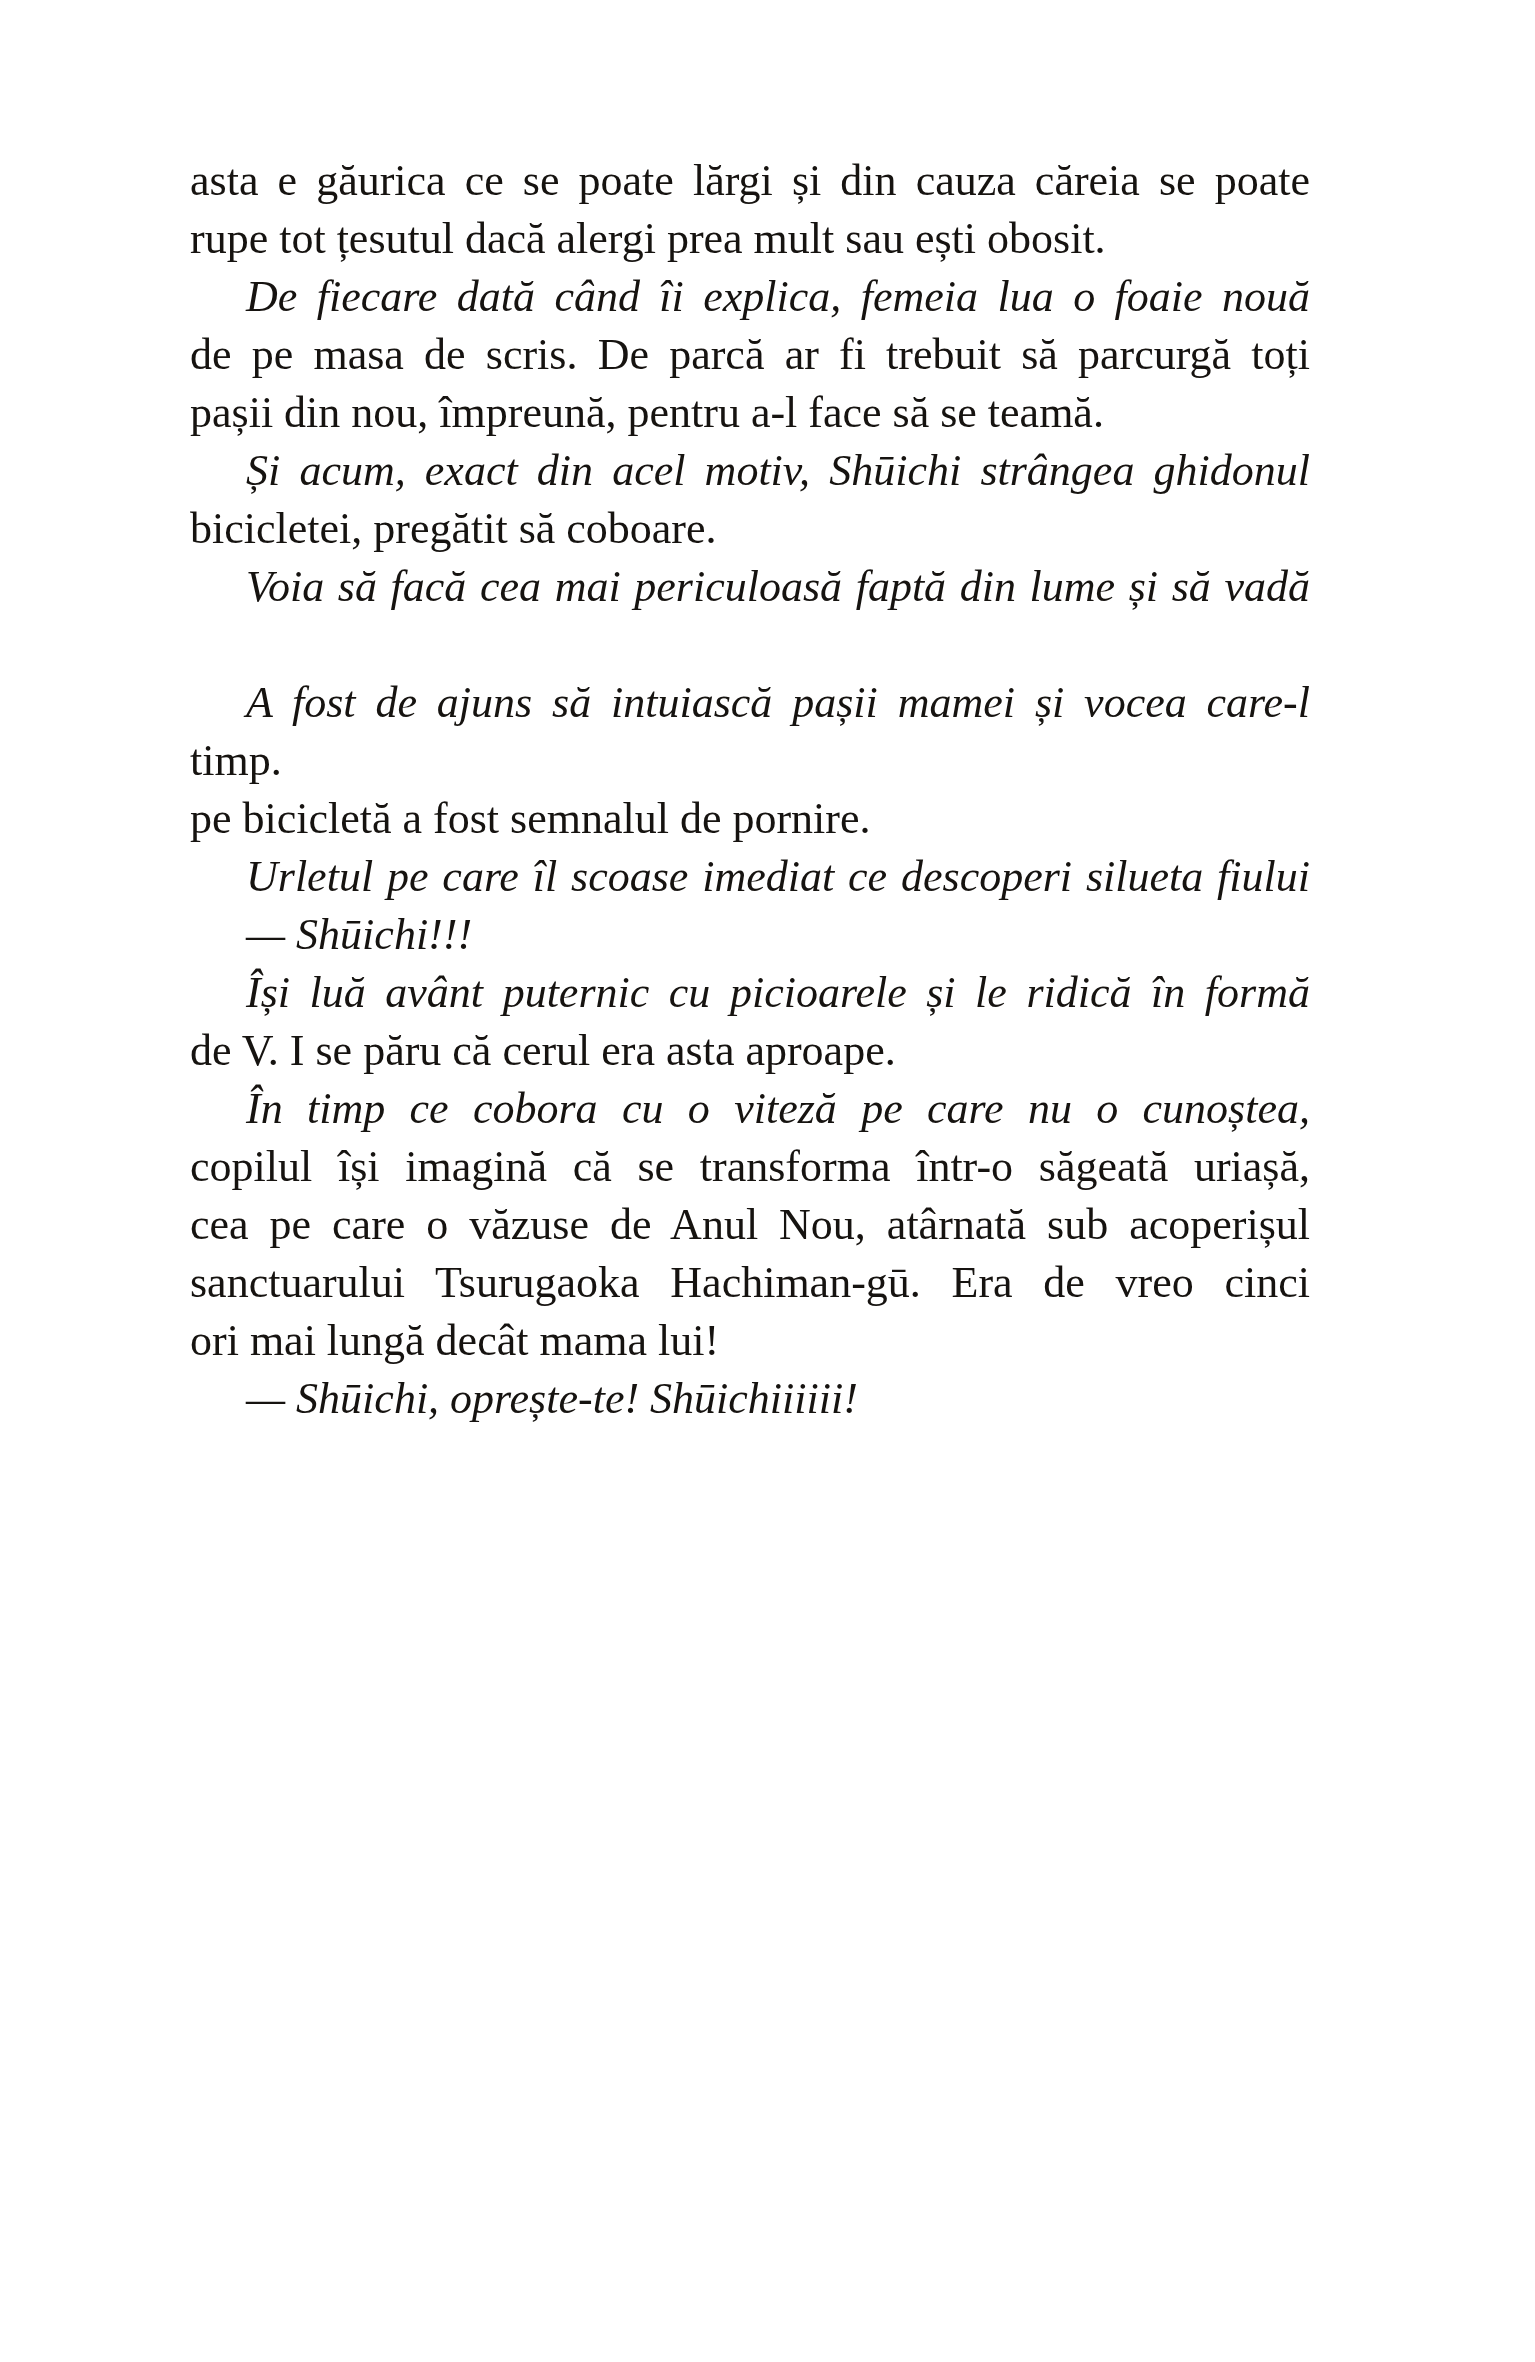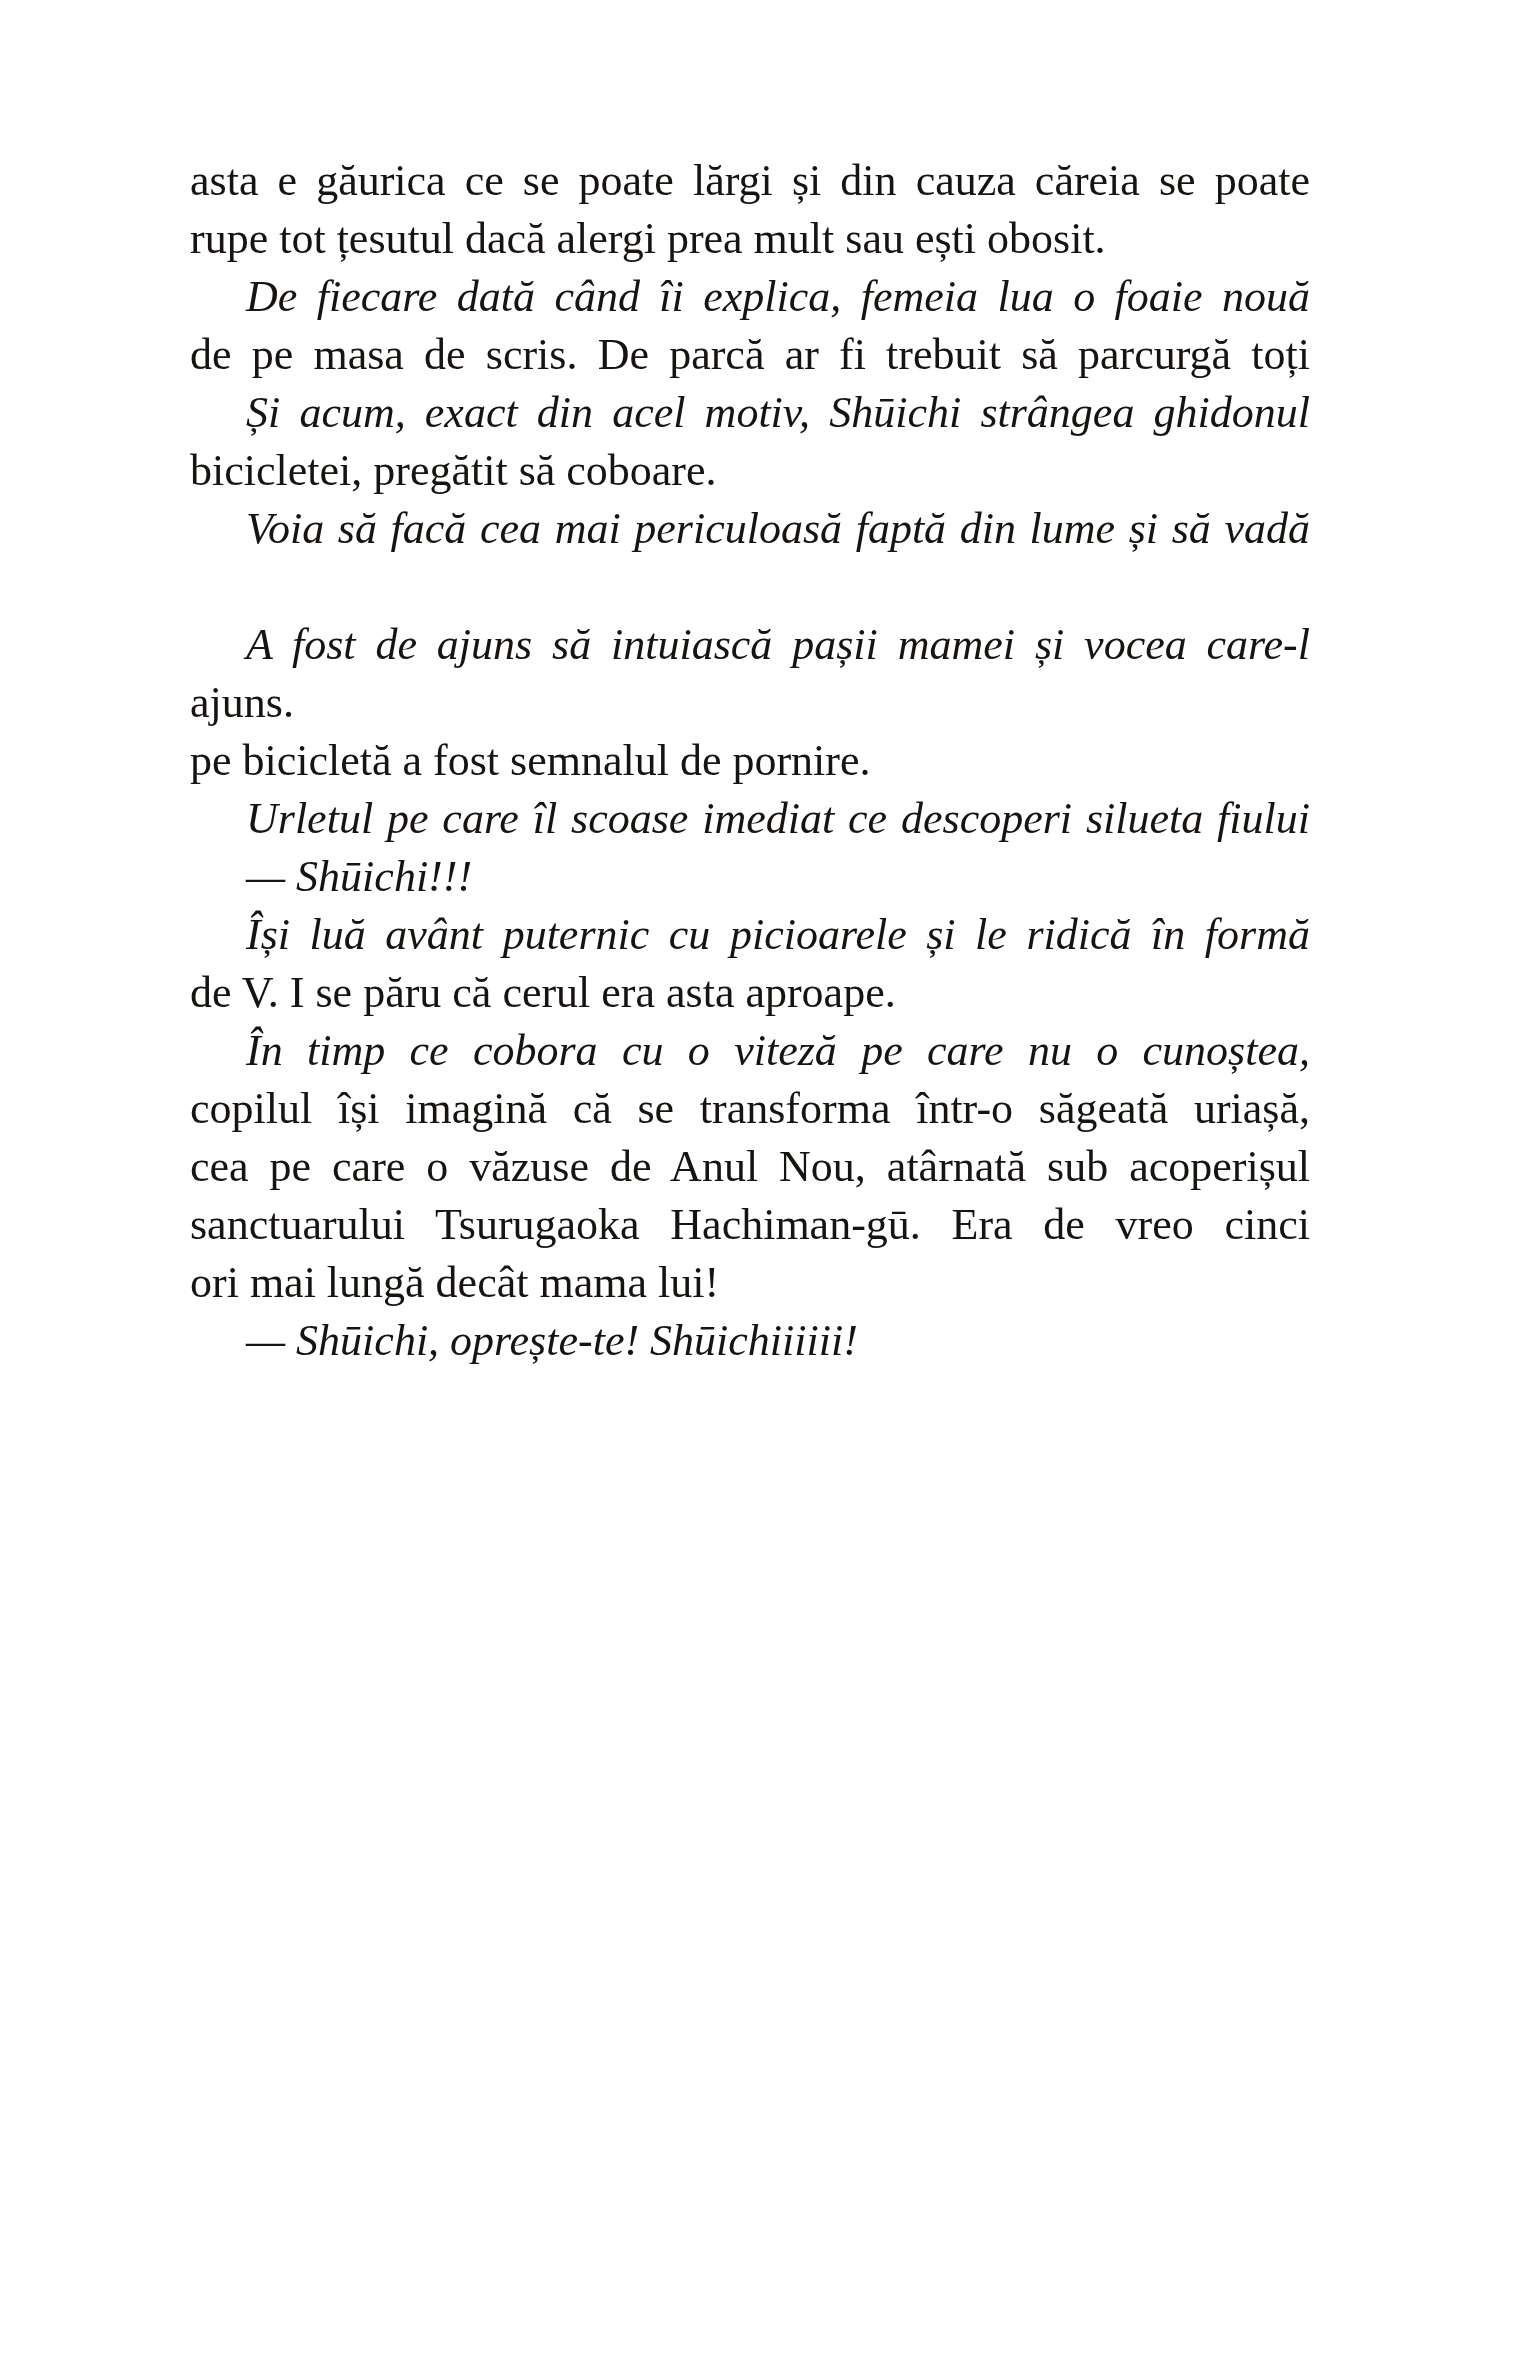--- a/index.html
+++ b/index.html
@@ -49,32 +49,33 @@
 
 <div class="page">
   <div class="text-block" style="color: rgb(22, 19, 16);">
       <div>
         <div class="line just">asta e găurica ce se poate lărgi și din cauza căreia se poate</div>
         <div class="line">rupe tot țesutul dacă alergi prea mult sau ești obosit.</div>
       </div>
       <div>
         <div class="line ind just">De fiecare dată când îi explica, femeia lua o foaie nouă</div>
         <div class="line just">de pe masa de scris. De parcă ar fi trebuit să parcurgă toți</div>
+        <div class="line">pașii din nou, împreună, pentru a-l face să se teamă.</div>
       </div>
       <div>
         <div class="line ind just">Și acum, exact din acel motiv, Shūichi strângea ghidonul</div>
         <div class="line">bicicletei, pregătit să coboare.</div>
       </div>
       <div>
         <div class="line ind just">Voia să facă cea mai periculoasă faptă din lume și să vadă</div>
       </div>
       <div class="line spacer"></div>
       <div>
         <div class="line ind just">A fost de ajuns să intuiască pașii mamei și vocea care-l</div>
-        <div class="line">ajuns.</div>
+        <div class="line">timp.</div>
       </div>
       <div>
         <div class="line">pe bicicletă a fost semnalul de pornire.</div>
         <div class="line ind just">Urletul pe care îl scoase imediat ce descoperi silueta fiului</div>
       </div>
       <div>
         <div class="line ind">— Shūichi!!!</div>
       </div>
       <div>
         <div class="line ind just">Își luă avânt puternic cu picioarele și le ridică în formă</div>

